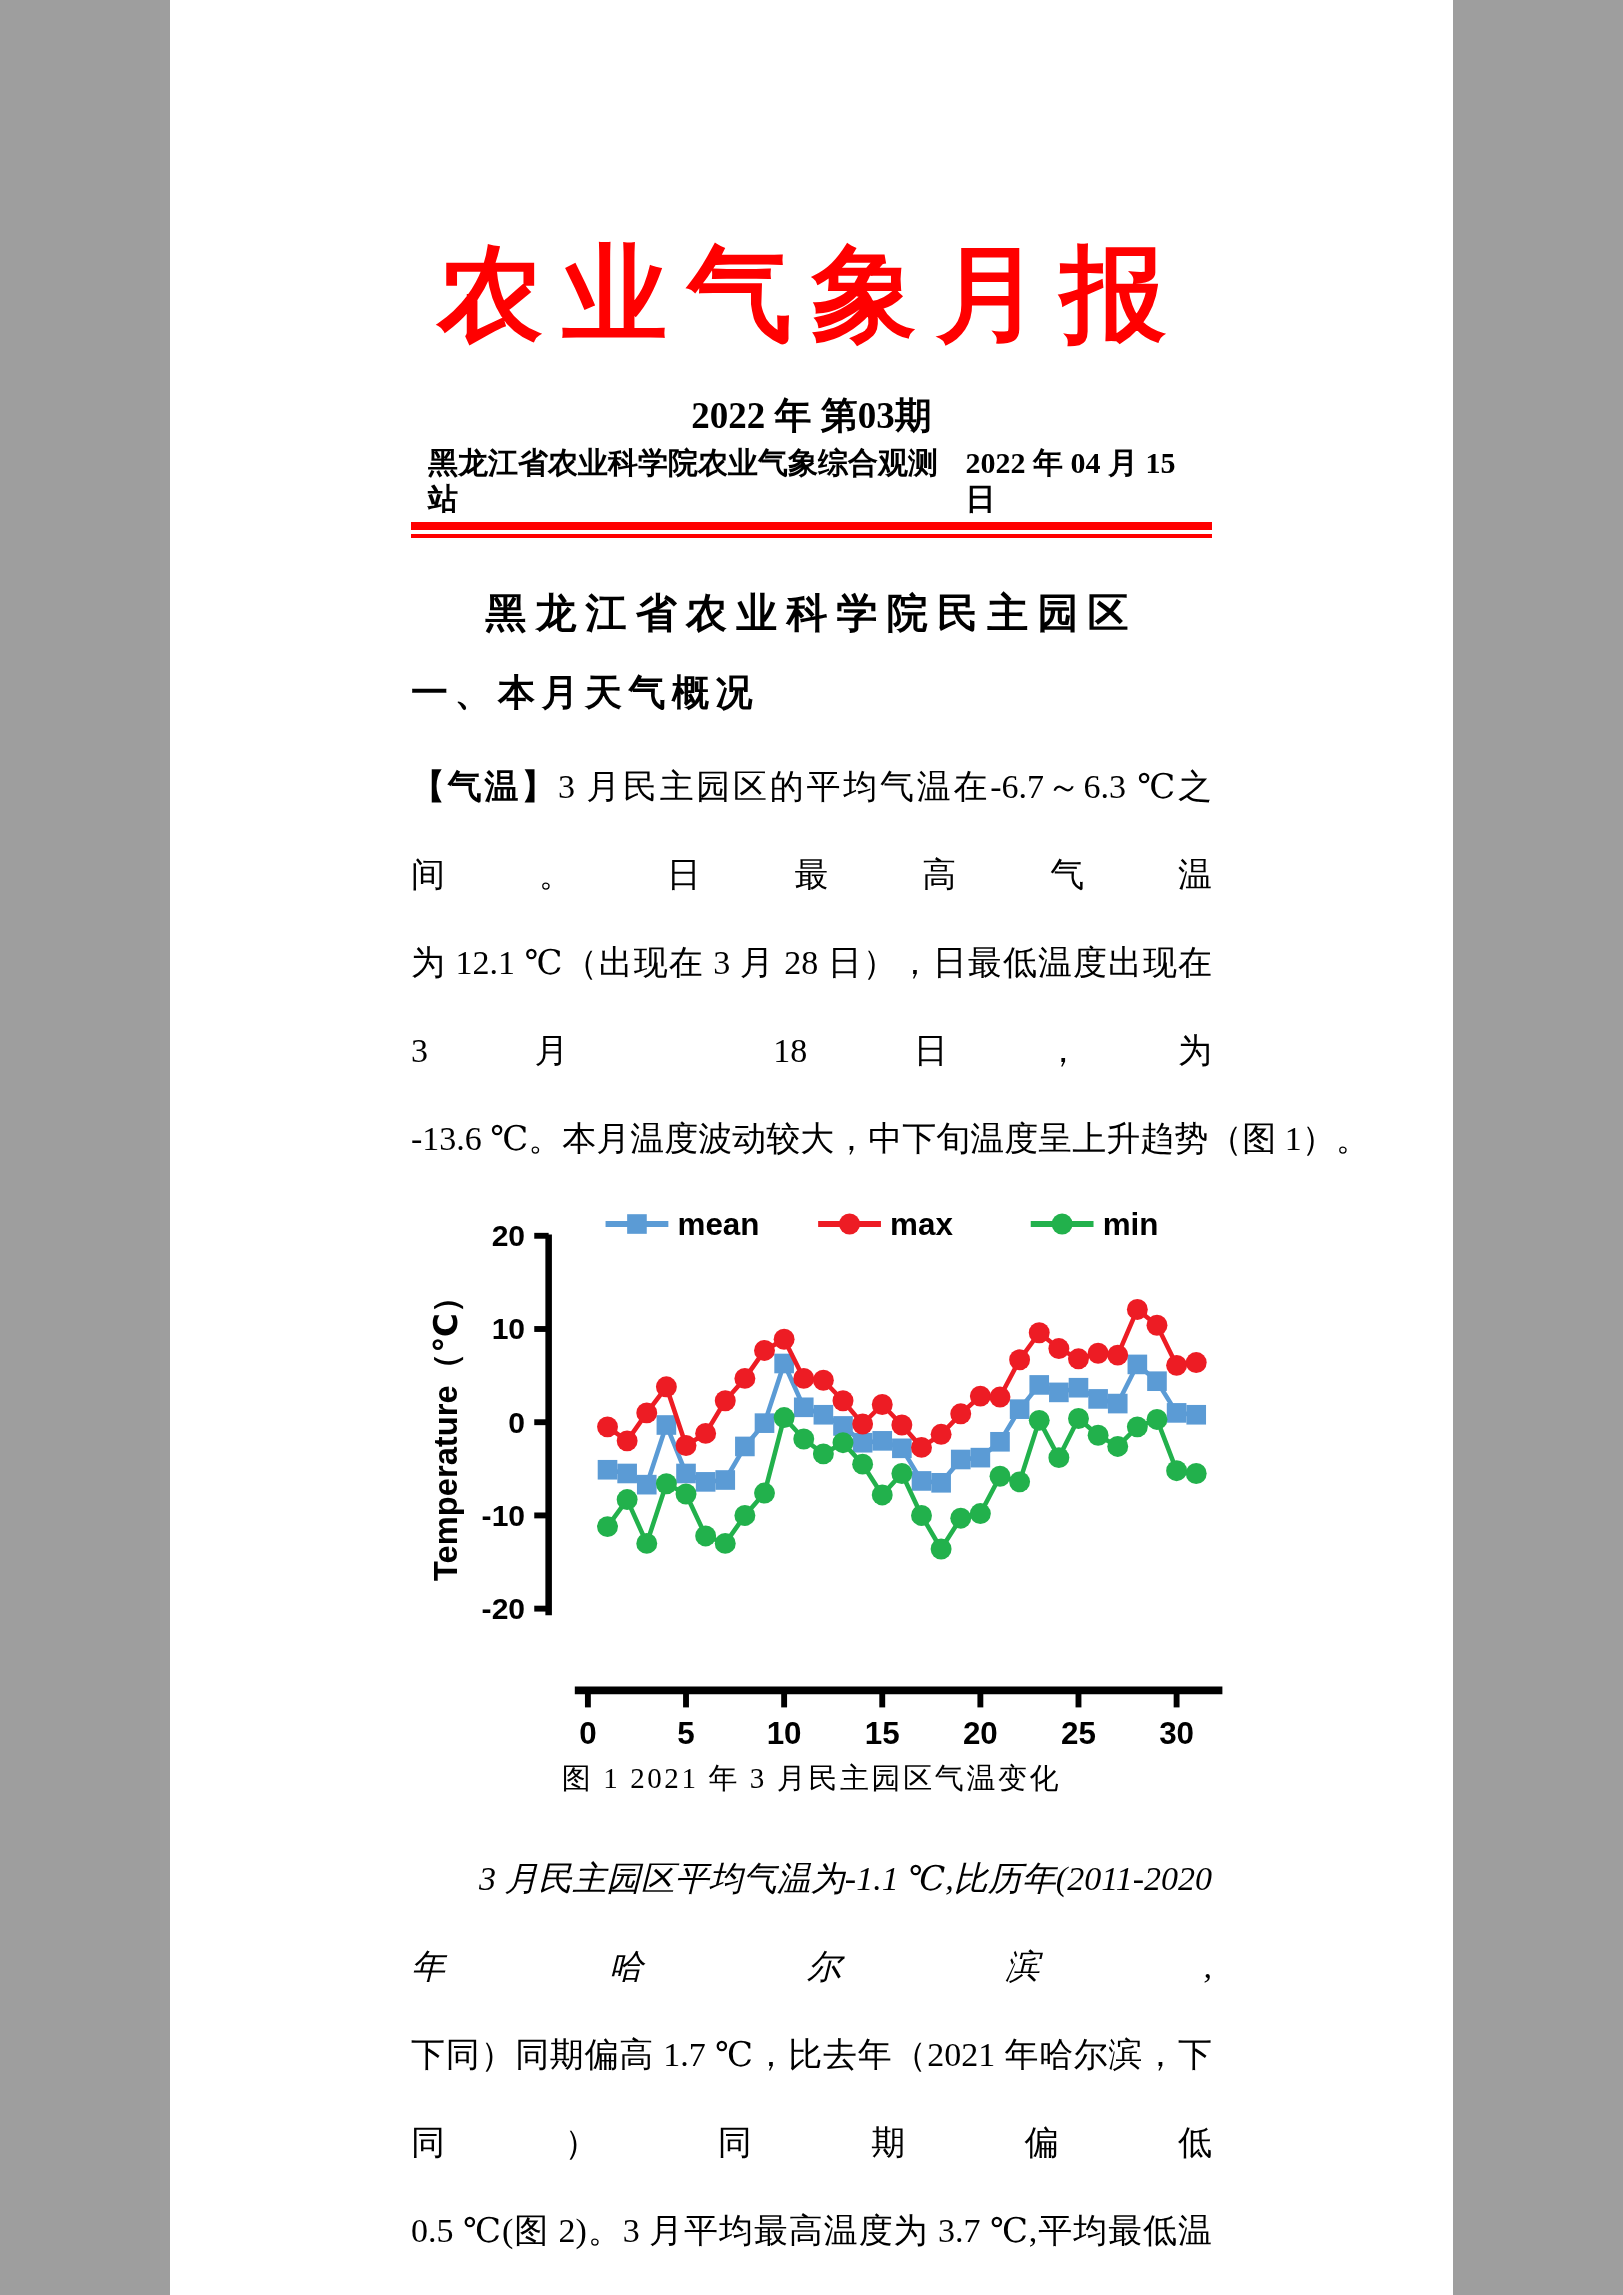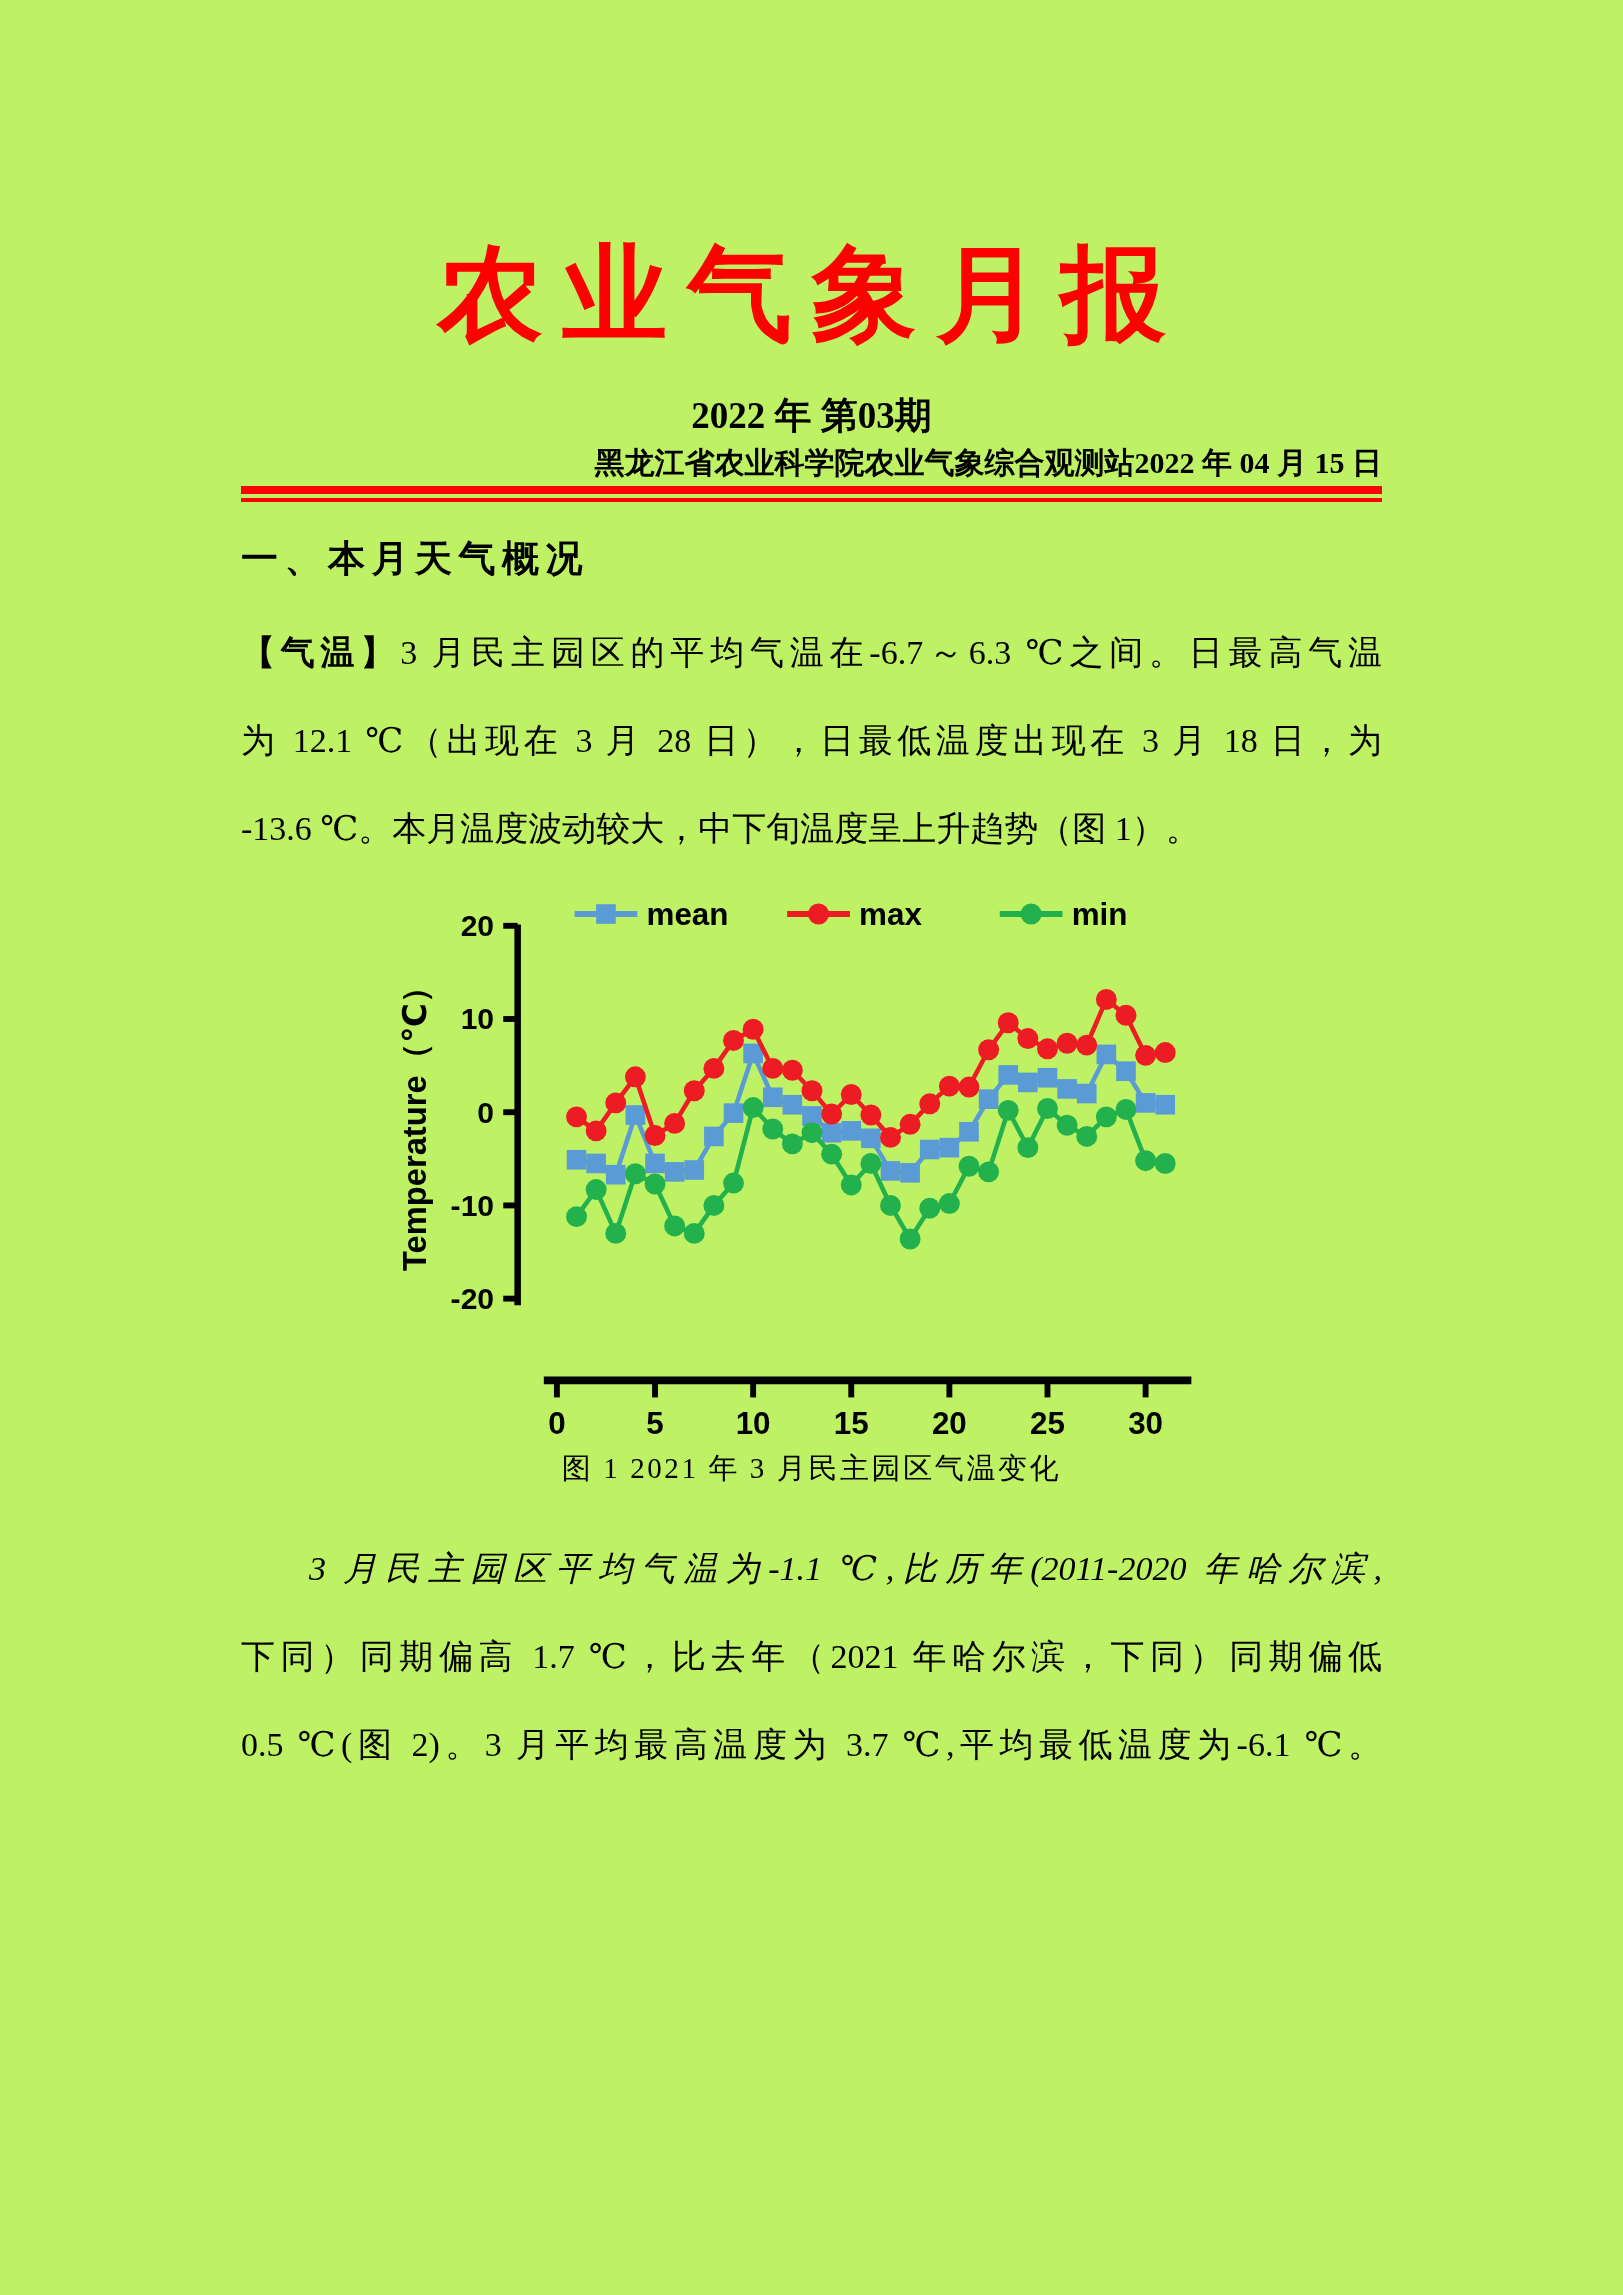--- a/index.html
+++ b/index.html
@@ -1,17 +1,17 @@
 <!DOCTYPE html>
 <html style="font-size:10.5px"><head>
 <meta charset="utf-8">
 <style>
   html,body{margin:0;padding:0;background:#9e9e9e;}
   .page{
-    width:1623px;height:2295px;background:#bef264;margin:0 auto;position:relative;
+    width:1283px;height:2295px;background:#ffffff;margin:0 auto;position:relative;
     font-family:"Liberation Serif","DejaVu Serif",serif;color:#000;
     box-sizing:border-box;padding:242px 241px 12px 241px;overflow:hidden;
   }
   .doc-title{
     text-align:center;color:#ff0000;font-weight:700;
     font-size:105px;line-height:105px;letter-spacing:19.6px;white-space:nowrap;
   }
   .issue-line{margin-top:49px;text-align:center;font-weight:700;font-size:37px;line-height:39px;}
   .byline{margin-top:9.8px;display:flex;justify-content:flex-end;align-items:baseline;
     font-weight:700;font-size:30px;line-height:36px;}
@@ -45,20 +45,21 @@
   <div class="byline">
     <span class="agency">黑龙江省农业科学院农业气象综合观测站</span>
     <span class="date">2022 年 04 月 15 日</span>
   </div>
 
   <div class="rule">
     <div class="rule-thick"></div>
     <div class="rule-thin"></div>
   </div>
 
+  <div class="h1">黑龙江省农业科学院民主园区</div>
 
   <div class="section">一、本月天气概况</div>
 
   <div class="para">
     <div class="pline just"><span class="blabel">【气温】</span><span>3 月民主园区的平均气温在-6.7～6.3 ℃之间。日最高气温</span></div>
     <div class="pline just">为 12.1 ℃（出现在 3 月 28 日），日最低温度出现在 3 月 18 日，为</div>
     <div class="pline">-13.6 ℃。本月温度波动较大，中下旬温度呈上升趋势（图 1）。</div>
   </div>
 
   <figure class="chart-wrap" style="margin-left:0;margin-right:0;">

